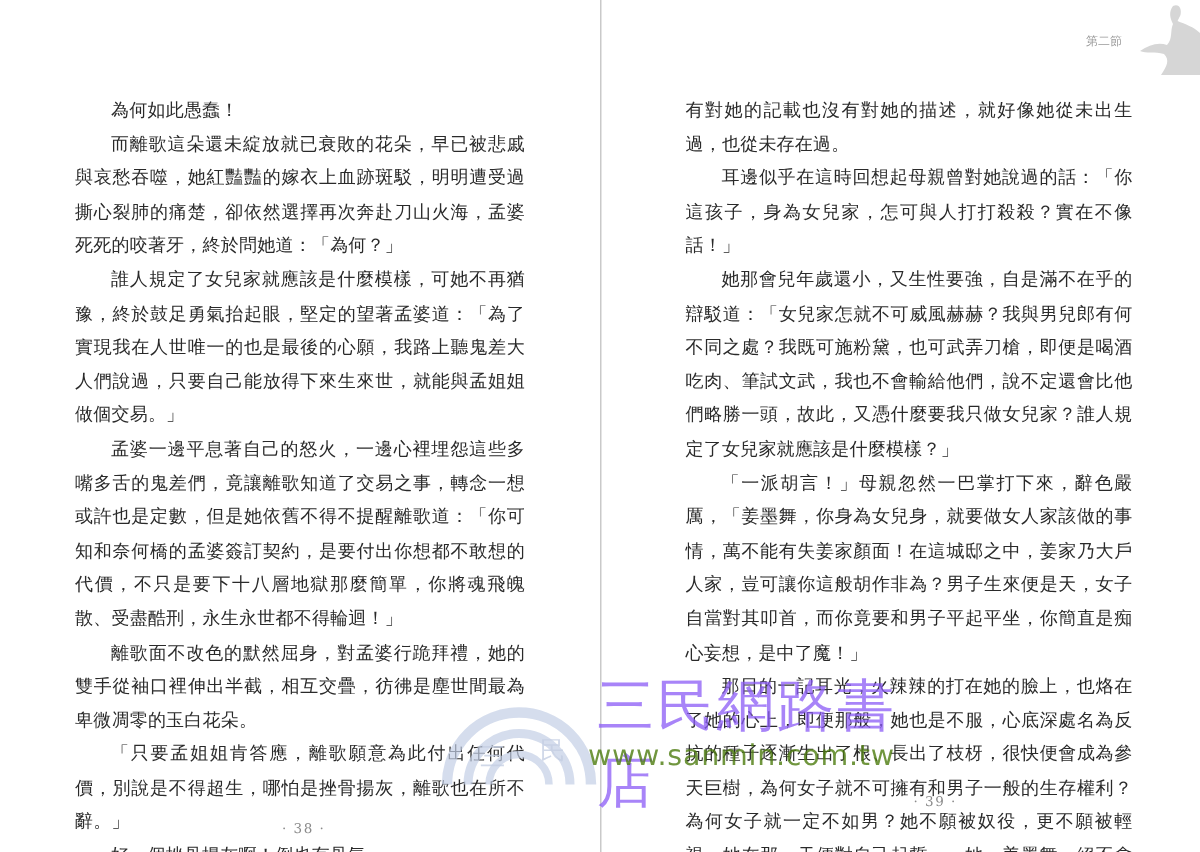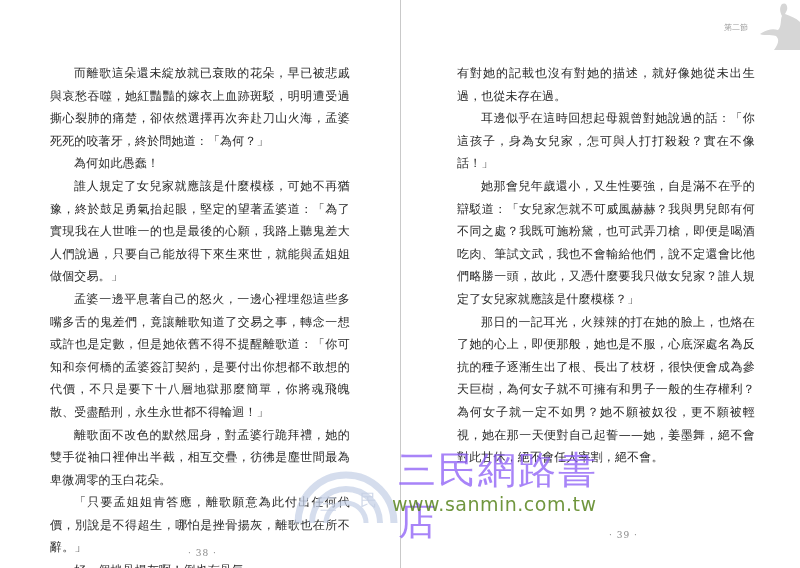--- a/index.html
+++ b/index.html
@@ -46,22 +46,22 @@
   }
   .wm-char { position: absolute; font-size: 17px; color: #c5cfe3; opacity: 0.8; }
 </style>
 </head>
 <body>
 
 <div class="spread">
 
   <div class="page page-left">
     <div class="body-text">
+      <p class="indent">為何如此愚蠢！</p>
       <p class="indent">而離歌這朵還未綻放就已衰敗的花朵，早已被悲戚與哀愁吞噬，她紅豔豔的嫁衣上血跡斑駁，明明遭受過撕心裂肺的痛楚，卻依然選擇再次奔赴刀山火海，孟婆死死的咬著牙，終於問她道：「為何？」</p>
-      <p class="indent">為何如此愚蠢！</p>
       <p class="indent">誰人規定了女兒家就應該是什麼模樣，可她不再猶豫，終於鼓足勇氣抬起眼，堅定的望著孟婆道：「為了實現我在人世唯一的也是最後的心願，我路上聽鬼差大人們說過，只要自己能放得下來生來世，就能與孟姐姐做個交易。」</p>
       <p class="indent">孟婆一邊平息著自己的怒火，一邊心裡埋怨這些多嘴多舌的鬼差們，竟讓離歌知道了交易之事，轉念一想或許也是定數，但是她依舊不得不提醒離歌道：「你可知和奈何橋的孟婆簽訂契約，是要付出你想都不敢想的代價，不只是要下十八層地獄那麼簡單，你將魂飛魄散、受盡酷刑，永生永世都不得輪迴！」</p>
       <p class="indent">離歌面不改色的默然屈身，對孟婆行跪拜禮，她的雙手從袖口裡伸出半截，相互交疊，彷彿是塵世間最為卑微凋零的玉白花朵。</p>
       <p class="indent">「只要孟姐姐肯答應，離歌願意為此付出任何代價，別說是不得超生，哪怕是挫骨揚灰，離歌也在所不辭。」</p>
       <p class="indent">好一個挫骨揚灰啊！倒也有骨氣。</p>
 
     </div>
     <div class="page-number">· 38 ·</div>
   </div>
 
@@ -69,20 +69,21 @@
 
   <div class="page page-right">
     <div class="section-header">第二節</div>
     <svg class="corner-ornament" viewBox="0 0 40 50">
       <path d="M22 4 C26 2 28 6 27 10 L25 14 C30 16 36 18 40 22 L40 50 L14 50 C18 44 20 40 16 36 C10 34 4 36 0 34 C6 30 12 28 18 30 C22 26 20 20 22 16 C20 12 19 8 22 4 Z" fill="#d6d6d6"></path>
     </svg>
     <div class="body-text">
       <p>有對她的記載也沒有對她的描述，就好像她從未出生過，也從未存在過。</p>
       <p class="indent">耳邊似乎在這時回想起母親曾對她說過的話：「你這孩子，身為女兒家，怎可與人打打殺殺？實在不像話！」</p>
       <p class="indent">她那會兒年歲還小，又生性要強，自是滿不在乎的辯駁道：「女兒家怎就不可威風赫赫？我與男兒郎有何不同之處？我既可施粉黛，也可武弄刀槍，即便是喝酒吃肉、筆試文武，我也不會輸給他們，說不定還會比他們略勝一頭，故此，又憑什麼要我只做女兒家？誰人規定了女兒家就應該是什麼模樣？」</p>
+      <p class="indent">「一派胡言！」母親忽然一巴掌打下來，辭色嚴厲，「姜墨舞，你身為女兒身，就要做女人家該做的事情，萬不能有失姜家顏面！在這城邸之中，姜家乃大戶人家，豈可讓你這般胡作非為？男子生來便是天，女子自當對其叩首，而你竟要和男子平起平坐，你簡直是痴心妄想，是中了魔！」</p>
       <p class="indent">那日的一記耳光，火辣辣的打在她的臉上，也烙在了她的心上，即便那般，她也是不服，心底深處名為反抗的種子逐漸生出了根、長出了枝枒，很快便會成為參天巨樹，為何女子就不可擁有和男子一般的生存權利？為何女子就一定不如男？她不願被奴役，更不願被輕視，她在那一天便對自己起誓——她，姜墨舞，絕不會對此甘休，絕不會任人宰割，絕不會。</p>
 
     </div>
     <div class="page-number">· 39 ·</div>
   </div>
 
   <div class="watermark">
     <svg class="wm-arcs" width="110" height="80" viewBox="0 0 110 80">
       <g fill="none" stroke="#c3cfe6" stroke-opacity="0.7">
         <path d="M8 78 A48 48 0 0 1 104 78" stroke-width="7"></path>

